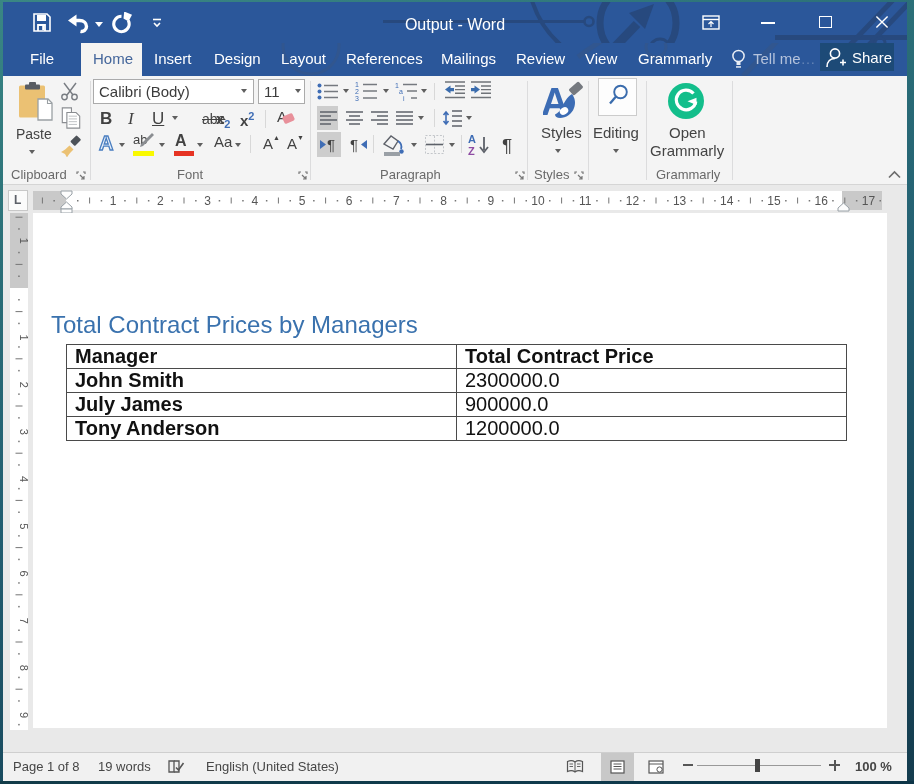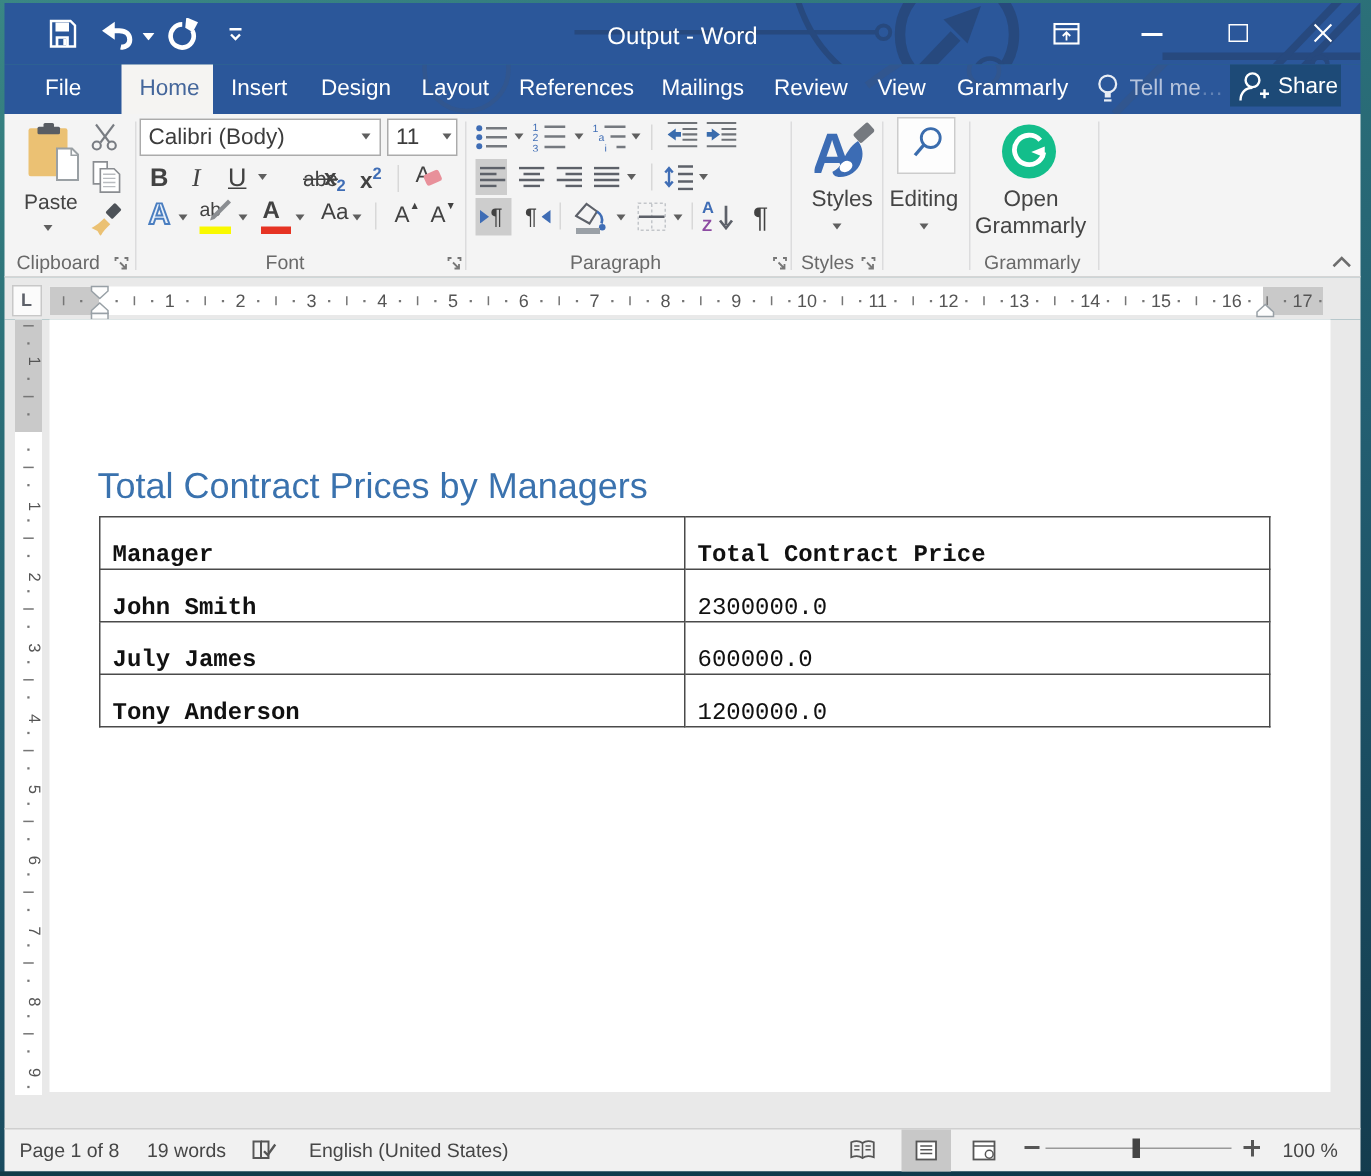--- a/index.html
+++ b/index.html
@@ -23,23 +23,23 @@
   .glabel{position:absolute;top:167px;color:#696969;font-size:13px;}
   .gsep{position:absolute;top:81px;width:1px;height:99px;background:#dcdcdd;}
   .btntxt{color:#444;font-size:15px;}
   .combo{position:absolute;background:#fff;border:1px solid #ababab;box-sizing:border-box;}
   .dropA{position:absolute;width:0;height:0;border-left:3.5px solid transparent;border-right:3.5px solid transparent;border-top:4px solid #5f5f5f;}
   .selbox{position:absolute;background:#cdcdcd;}
   .icn{position:absolute;}
 
   #page{left:33px;top:213px;width:854px;height:515px;background:#fff;}
   #vruler{left:10px;top:213px;width:18px;height:517px;background:#fff;}
-  #heading{left:65px;top:311px;color:#3a72ae;font-size:24px;}
+  #heading{left:51px;top:311px;color:#3a72ae;font-size:24px;}
   table.doc{position:absolute;left:66px;top:344px;border-collapse:collapse;table-layout:fixed;}
-  table.doc td{border:1px solid #4a4a4a;font-size:16px;font-weight:bold;color:#111;padding:16px 0 0 8px;vertical-align:middle;font-family:Liberation Mono, monospace;}
+  table.doc td{border:1px solid #4a4a4a;font-size:20px;font-weight:bold;color:#111;padding:0 0 0 8px;vertical-align:middle;font-family:Liberation Sans, sans-serif;}
   .sbtxt{position:absolute;top:759px;font-size:13px;color:#464646;}
 </style>
 </head>
 <body>
 <div id="screen">
   <div id="titlebar" class="abs">
 
     <svg class="abs" style="left:0;top:0;" width="904" height="41" viewBox="0 0 904 41">
       <g stroke="#27497e" fill="none">
         <path d="M 380 19.5 L 581 19.5" stroke-width="3"></path>
@@ -511,21 +511,21 @@
         <tr style="height:23.5px;">
           <td style="width:381px;">Manager</td>
           <td style="width:380.5px;">Total Contract Price</td>
         </tr>
     <tr style="height:20px;">
           <td>John Smith</td>
           <td style="font-weight:normal;">2300000.0</td>
         </tr>
     <tr style="height:23.5px;">
           <td>July James</td>
-          <td style="font-weight:normal;">600000.0</td>
+          <td style="font-weight:normal;">900000.0</td>
         </tr>
     <tr style="height:23.5px;">
           <td>Tony Anderson</td>
           <td style="font-weight:normal;">1200000.0</td>
         </tr>
   </tbody>
     </table>
 
   <div class="abs sbtxt" style="left:13px;">Page 1 of 8</div>
   <div class="abs sbtxt" style="left:98px;">19 words</div>
@@ -549,14 +549,14 @@
   <svg class="abs" style="left:648px;top:760px;" width="16" height="14" viewBox="0 0 16 14">
     <rect x="1" y="1" width="14" height="12" fill="#fff" stroke="#565656" stroke-width="1.2"></rect>
     <path d="M 1 4 L 15 4" stroke="#565656" stroke-width="1"></path>
     <circle cx="11.5" cy="9.5" r="2.6" fill="none" stroke="#565656" stroke-width="1"></circle>
   </svg>
   <div class="abs" style="left:683px;top:764px;width:10px;height:2px;background:#565656;"></div>
   <div class="abs" style="left:697px;top:765px;width:124px;height:1px;background:#999;"></div>
   <div class="abs" style="left:755px;top:759px;width:5px;height:13px;background:#444;"></div>
   <div class="abs" style="left:829px;top:764px;width:11px;height:2px;background:#565656;"></div>
   <div class="abs" style="left:833.5px;top:759.5px;width:2px;height:11px;background:#565656;"></div>
-  <div class="abs sbtxt" style="left:855px;">100 %</div>
+  <div class="abs sbtxt" style="left:855px;font-weight:bold;">100 %</div>
 </div>
 
 </body></html>

